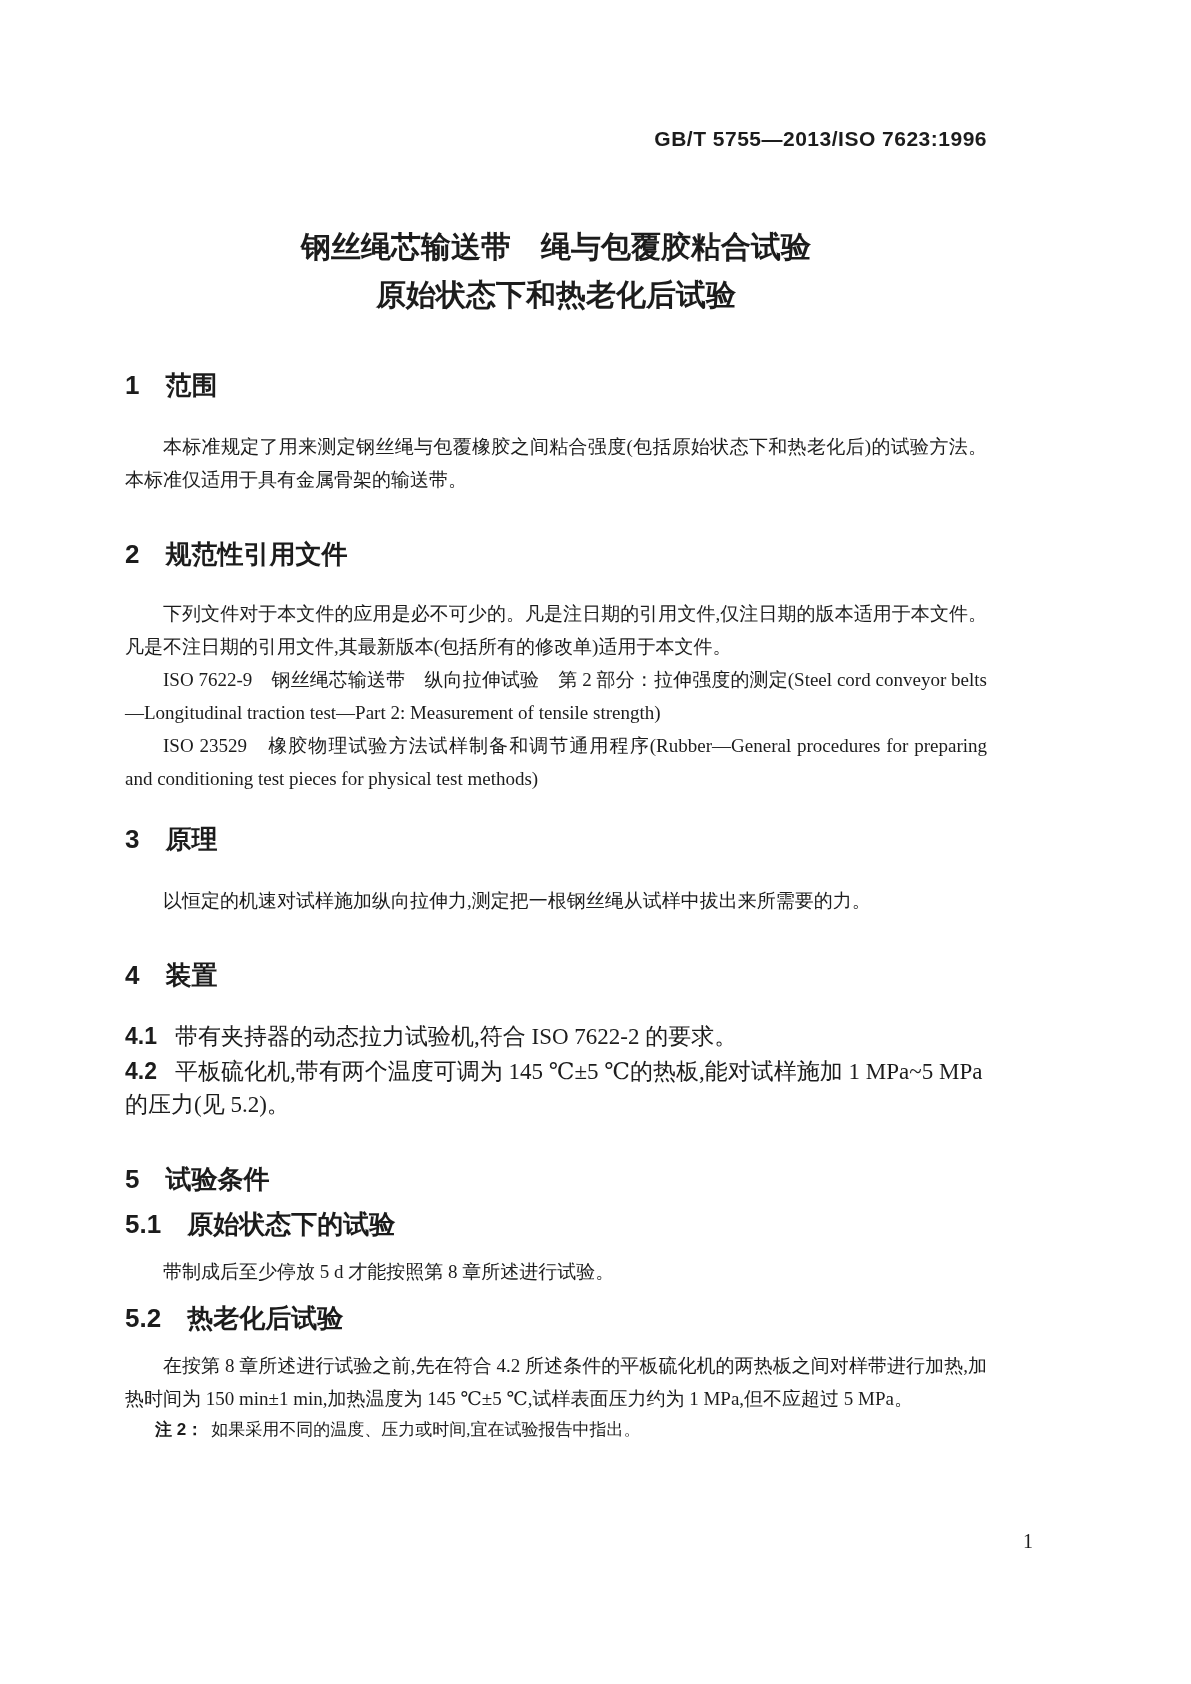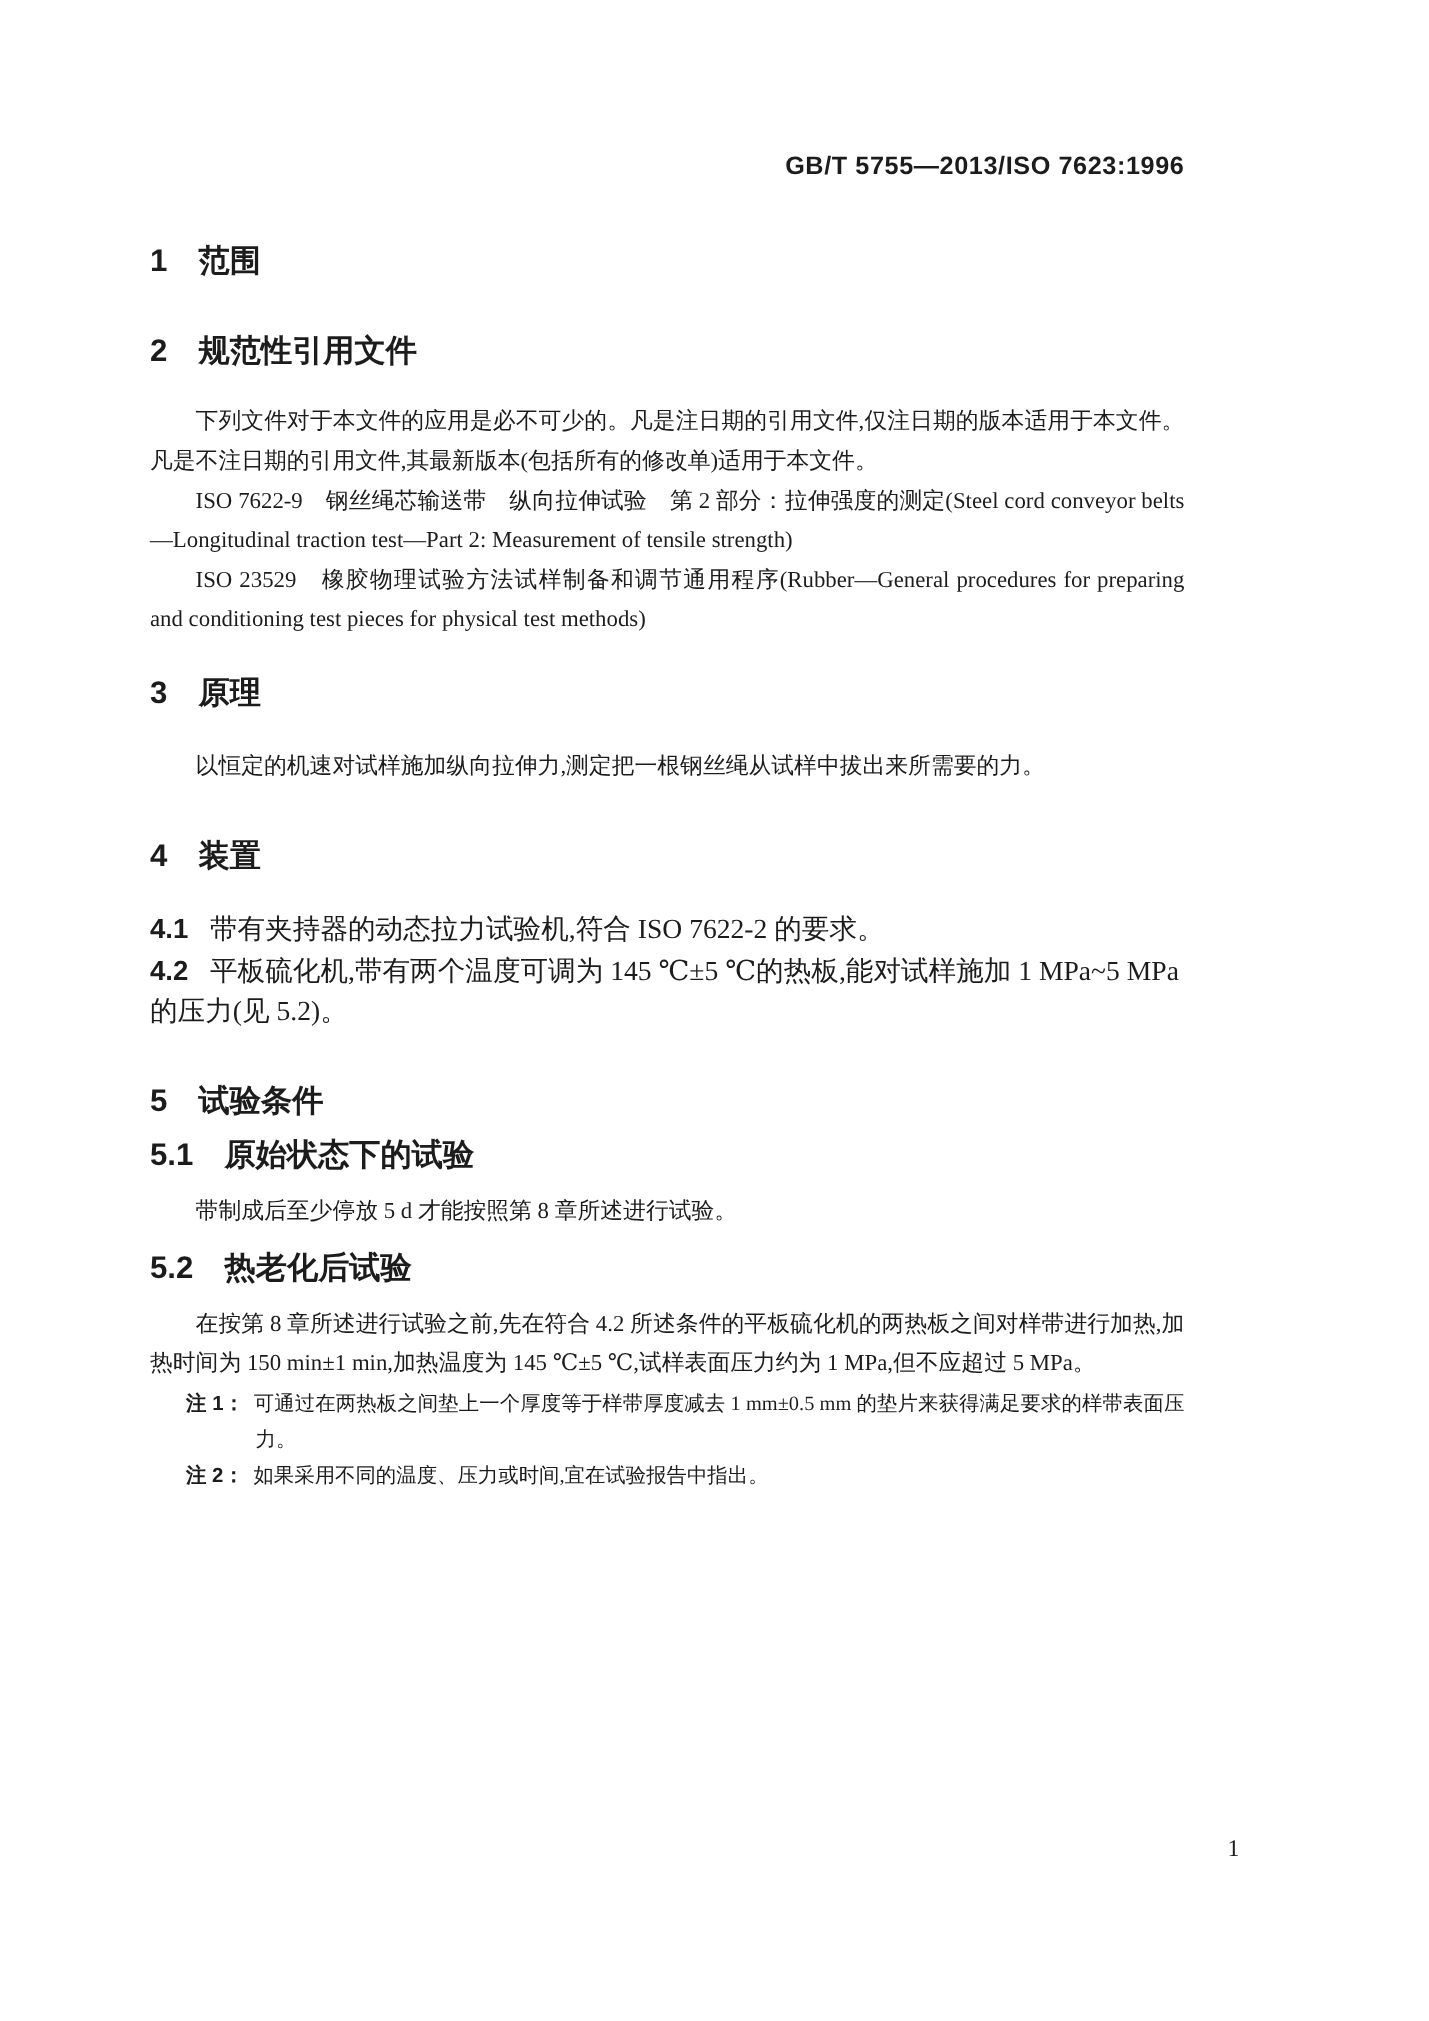--- a/index.html
+++ b/index.html
@@ -87,22 +87,27 @@
   .mt42 { margin-top: 42px; }
   .mt50 { margin-top: 50px; }
 </style>
 </head>
 <body>
 
 <div class="content">
 
   <div class="doc-code">GB/T 5755—2013/ISO 7623:1996</div>
 
+  <div class="doc-title">
+    <div>钢丝绳芯输送带　绳与包覆胶粘合试验</div>
+    <div>原始状态下和热老化后试验</div>
+  </div>
 
   <div class="sec-heading mt50">1　范围</div>
+  <p class="body-p mt28">本标准规定了用来测定钢丝绳与包覆橡胶之间粘合强度(包括原始状态下和热老化后)的试验方法。本标准仅适用于具有金属骨架的输送带。</p>
 
   <div class="sec-heading mt42">2　规范性引用文件</div>
   <p class="body-p mt26">下列文件对于本文件的应用是必不可少的。凡是注日期的引用文件,仅注日期的版本适用于本文件。凡是不注日期的引用文件,其最新版本(包括所有的修改单)适用于本文件。</p>
   <p class="body-p">ISO 7622-9　钢丝绳芯输送带　纵向拉伸试验　第 2 部分：拉伸强度的测定(Steel cord conveyor belts—Longitudinal traction test—Part 2: Measurement of tensile strength)</p>
   <p class="body-p">ISO 23529　橡胶物理试验方法试样制备和调节通用程序(Rubber—General procedures for preparing and conditioning test pieces for physical test methods)</p>
 
   <div class="sec-heading mt28">3　原理</div>
   <p class="body-p mt28">以恒定的机速对试样施加纵向拉伸力,测定把一根钢丝绳从试样中拔出来所需要的力。</p>
 
   <div class="sec-heading mt32">4　装置</div>
@@ -110,18 +115,17 @@
   <p class="clause mt2"><span class="clause-num">4.2</span><span>平板硫化机,带有两个温度可调为 145 ℃±5 ℃的热板,能对试样施加 1 MPa~5 MPa 的压力(见 5.2)。</span></p>
 
   <div class="sec-heading mt32">5　试验条件</div>
 
   <div class="sec-heading mt12">5.1　原始状态下的试验</div>
   <p class="body-p mt14">带制成后至少停放 5 d 才能按照第 8 章所述进行试验。</p>
 
   <div class="sec-heading mt14">5.2　热老化后试验</div>
   <p class="body-p mt14">在按第 8 章所述进行试验之前,先在符合 4.2 所述条件的平板硫化机的两热板之间对样带进行加热,加热时间为 150 min±1 min,加热温度为 145 ℃±5 ℃,试样表面压力约为 1 MPa,但不应超过 5 MPa。</p>
 
-  <p class="note mt2"><span class="note-label">注 1：</span><span>可通过在两热板之间垫上一个厚度等于样带厚度减去 1 mm±0.5 mm 的垫片来获得满足要求的样带表面压力。</span></p>
   <p class="note"><span class="note-label">注 2：</span><span>如果采用不同的温度、压力或时间,宜在试验报告中指出。</span></p>
 
 </div>
 
 <div class="page-num">1</div>
 
 </body></html>

